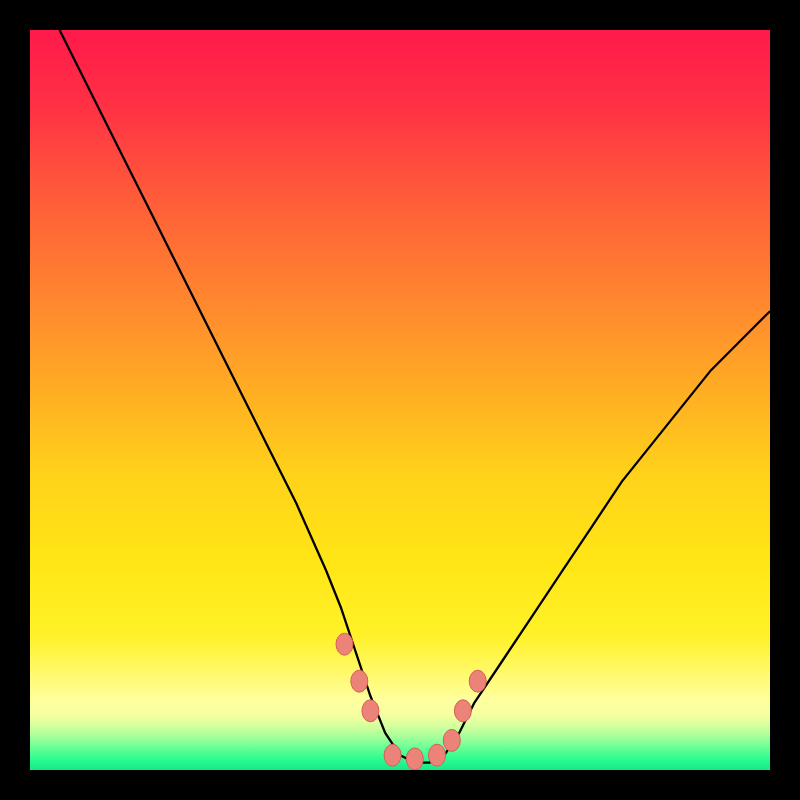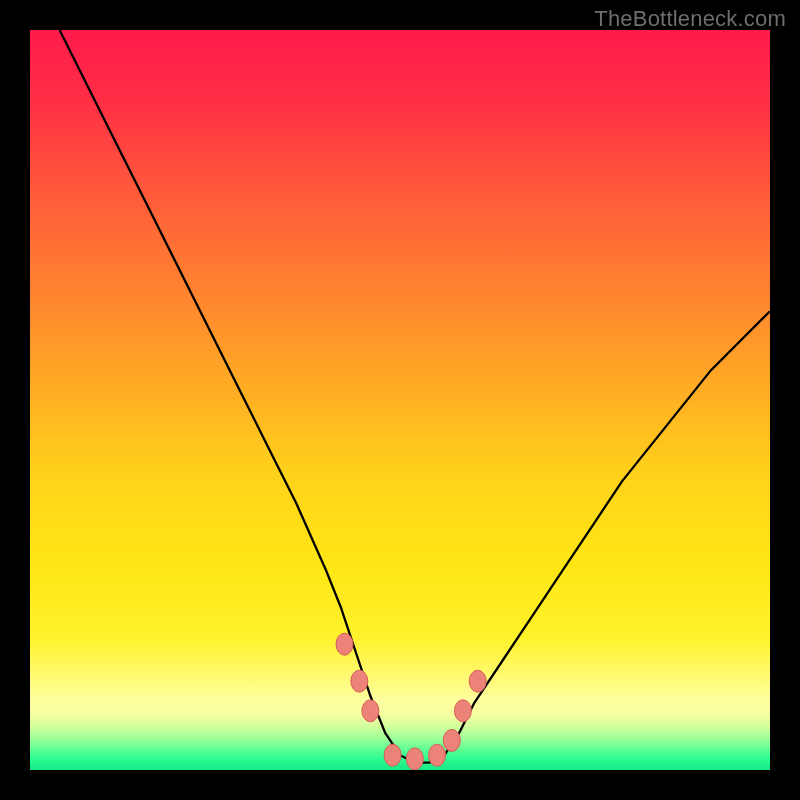--- a/index.html
+++ b/index.html
@@ -89,15 +89,14 @@
           <ellipse cx="384.80" cy="728.90" rx="8.5" ry="11" fill="#eb8378" stroke="#d65f57" stroke-width="1"></ellipse>
           <ellipse cx="407.00" cy="725.20" rx="8.5" ry="11" fill="#eb8378" stroke="#d65f57" stroke-width="1"></ellipse>
           <ellipse cx="421.80" cy="710.40" rx="8.5" ry="11" fill="#eb8378" stroke="#d65f57" stroke-width="1"></ellipse>
           <ellipse cx="432.90" cy="680.80" rx="8.5" ry="11" fill="#eb8378" stroke="#d65f57" stroke-width="1"></ellipse>
           <ellipse cx="447.70" cy="651.20" rx="8.5" ry="11" fill="#eb8378" stroke="#d65f57" stroke-width="1"></ellipse>
         </g>
     </svg>
 
   </div>
 
-  <div class="watermark">TheBottleneck.com</div>
 
 </div>
 
 </body></html>

